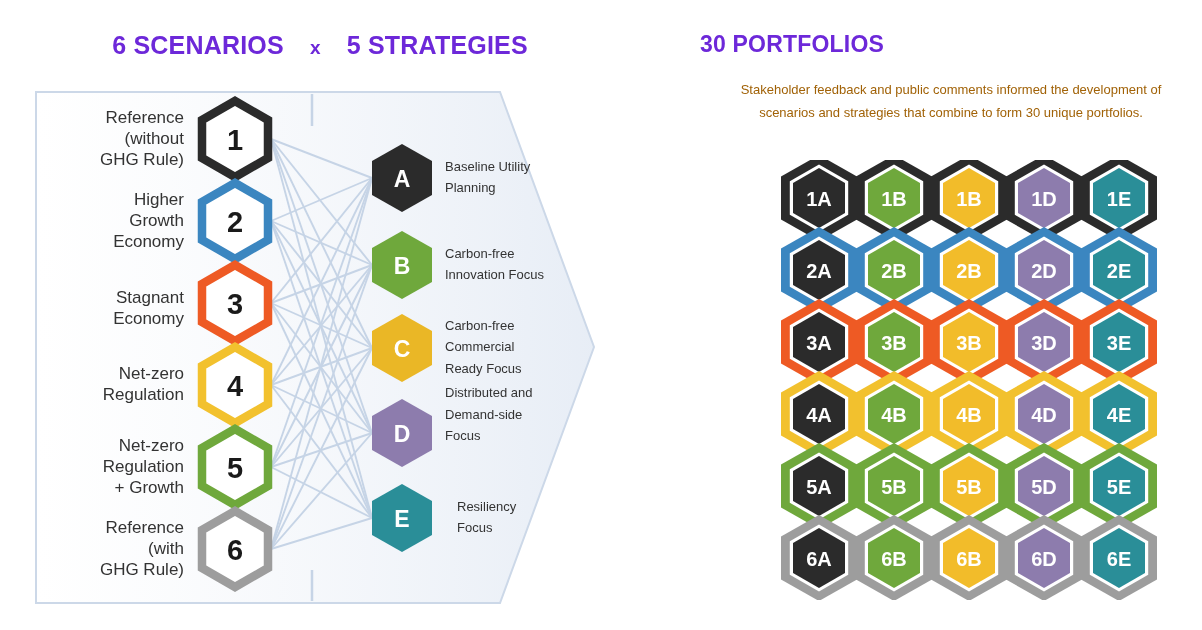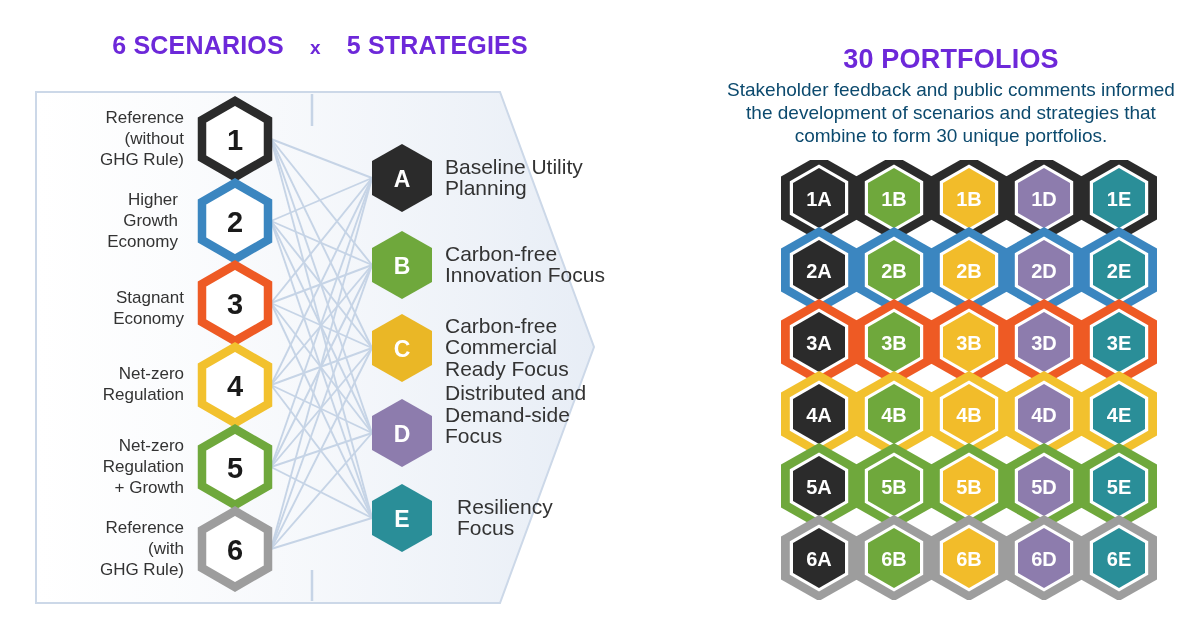--- a/index.html
+++ b/index.html
@@ -17,42 +17,42 @@
     position:absolute;
     font-weight:bold;
     color:#6d28d9;
     letter-spacing:.2px;
     white-space:nowrap;
   }
   #left-head{left:0;top:31px;width:640px;text-align:center;font-size:25px;}
   #left-head span{display:inline-block;vertical-align:baseline;}
   #left-head .lbl{}
   #left-head .x{font-size:19px;margin:0 26px;}
-  #right-head{left:700px;top:44px;width:502px;text-align:center;font-size:27px;}
+  #right-head{left:700px;top:31px;width:502px;text-align:left;font-size:23px;}
 
   #right-desc{
     position:absolute;left:716px;top:78px;width:470px;
-    text-align:center;font-size:19px;color:#0c4a6e;line-height:23px;
+    text-align:center;font-size:13px;color:#a16207;line-height:23px;
   }
 
   
   #arrow-panel{position:absolute;left:30px;top:80px;width:570px;height:535px;}
   #arrow-panel svg{display:block;}
 
   
   #links{position:absolute;left:30px;top:80px;}
   .hex-wrap{position:absolute;}
   .hex-label{
     position:absolute;
     font-size:17px;line-height:21px;color:#333;
     text-align:right;white-space:pre-line;
   }
   .strat-label{
     position:absolute;
-    font-size:21px;line-height:21.5px;color:#333;
+    font-size:13px;line-height:21.5px;color:#333;
     text-align:left;white-space:pre-line;
   }
 
   
   .hexsvg{display:block;overflow:visible;}
   .hexnum{
     font-family:"Liberation Sans", sans-serif;
     font-weight:bold;
     fill:#1a1a1a;
     text-anchor:middle;
@@ -141,21 +141,21 @@
   <div id="left-nodes">
       <div class="hex-label" style="left: 60px; width: 124px; top: 106.5px;">Reference
 (without
 GHG Rule)</div>
       <div class="hex-wrap" style="left: 193px; top: 92px;">
         <svg class="hexsvg" width="84" height="94" viewBox="0 0 84 94">
           <polygon points="42.00,9.00 75.00,28.00 75.00,66.00 42.00,85.00 9.00,66.00 9.00,28.00" fill="#ffffff" stroke="#2b2b2b" stroke-width="8.5" stroke-linejoin="miter"></polygon>
           <text class="hexnum" x="42" y="48" font-size="29">1</text>
         </svg>
       </div>
-      <div class="hex-label" style="left: 54px; width: 124px; top: 188.5px;">Higher
+      <div class="hex-label" style="left: 60px; width: 124px; top: 188.5px;">Higher
 Growth
 Economy</div>
       <div class="hex-wrap" style="left: 193px; top: 174px;">
         <svg class="hexsvg" width="84" height="94" viewBox="0 0 84 94">
           <polygon points="42.00,9.00 75.00,28.00 75.00,66.00 42.00,85.00 9.00,66.00 9.00,28.00" fill="#ffffff" stroke="#3b86c0" stroke-width="8.5" stroke-linejoin="miter"></polygon>
           <text class="hexnum" x="42" y="48" font-size="29">2</text>
         </svg>
       </div>
       <div class="hex-label" style="left: 60px; width: 124px; top: 287px;">Stagnant
 Economy</div>

